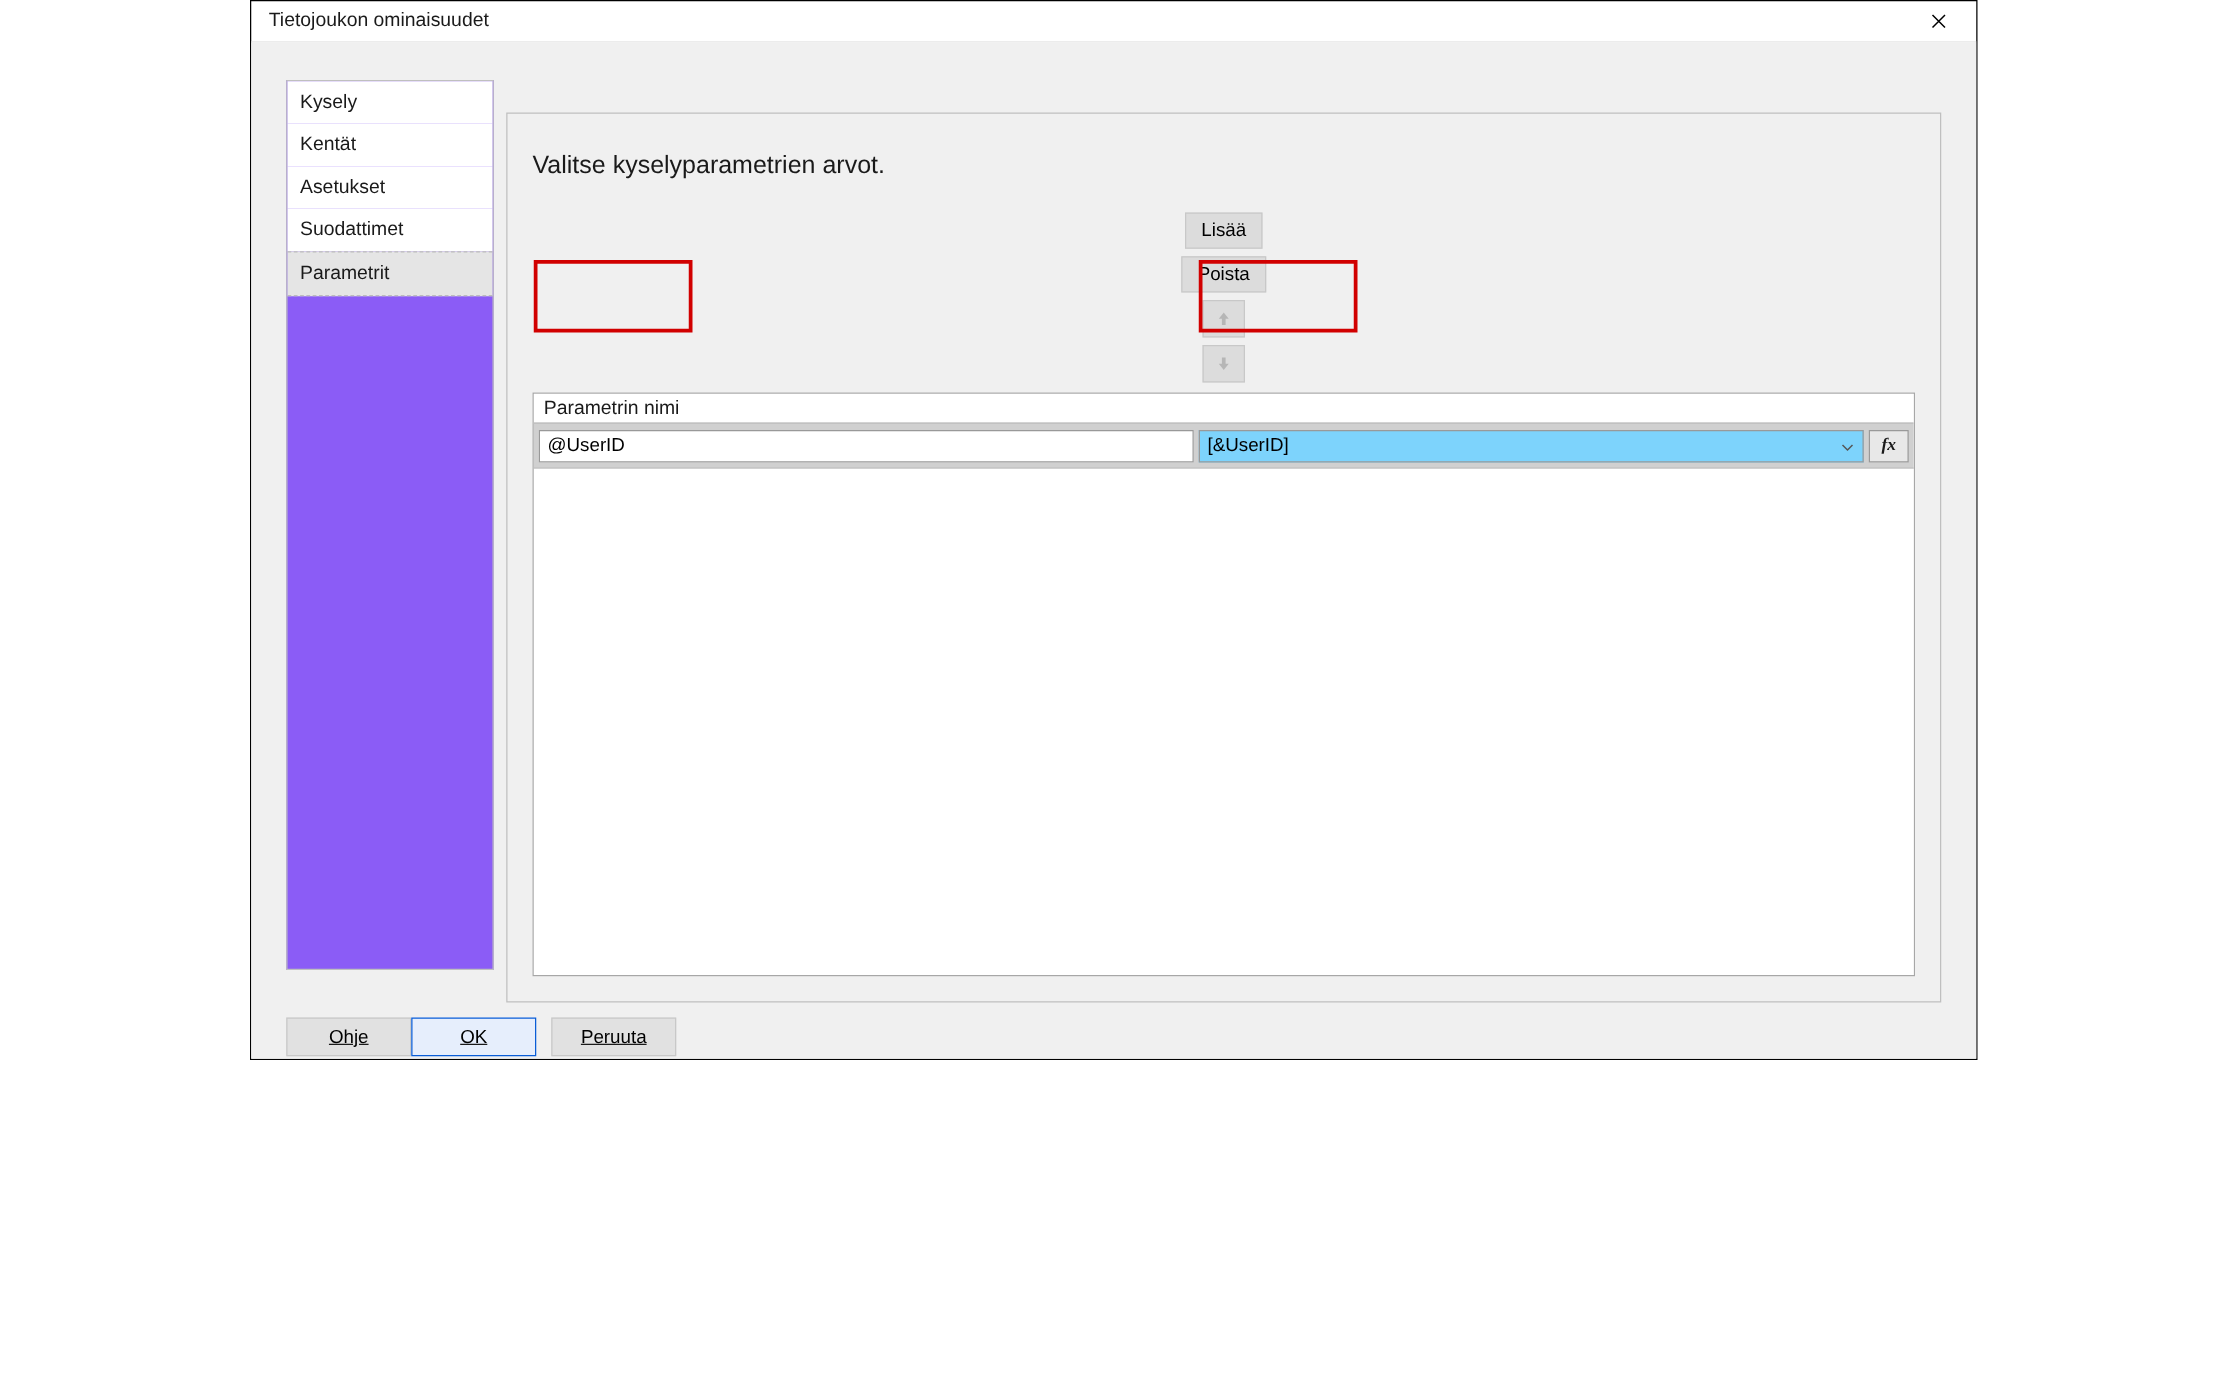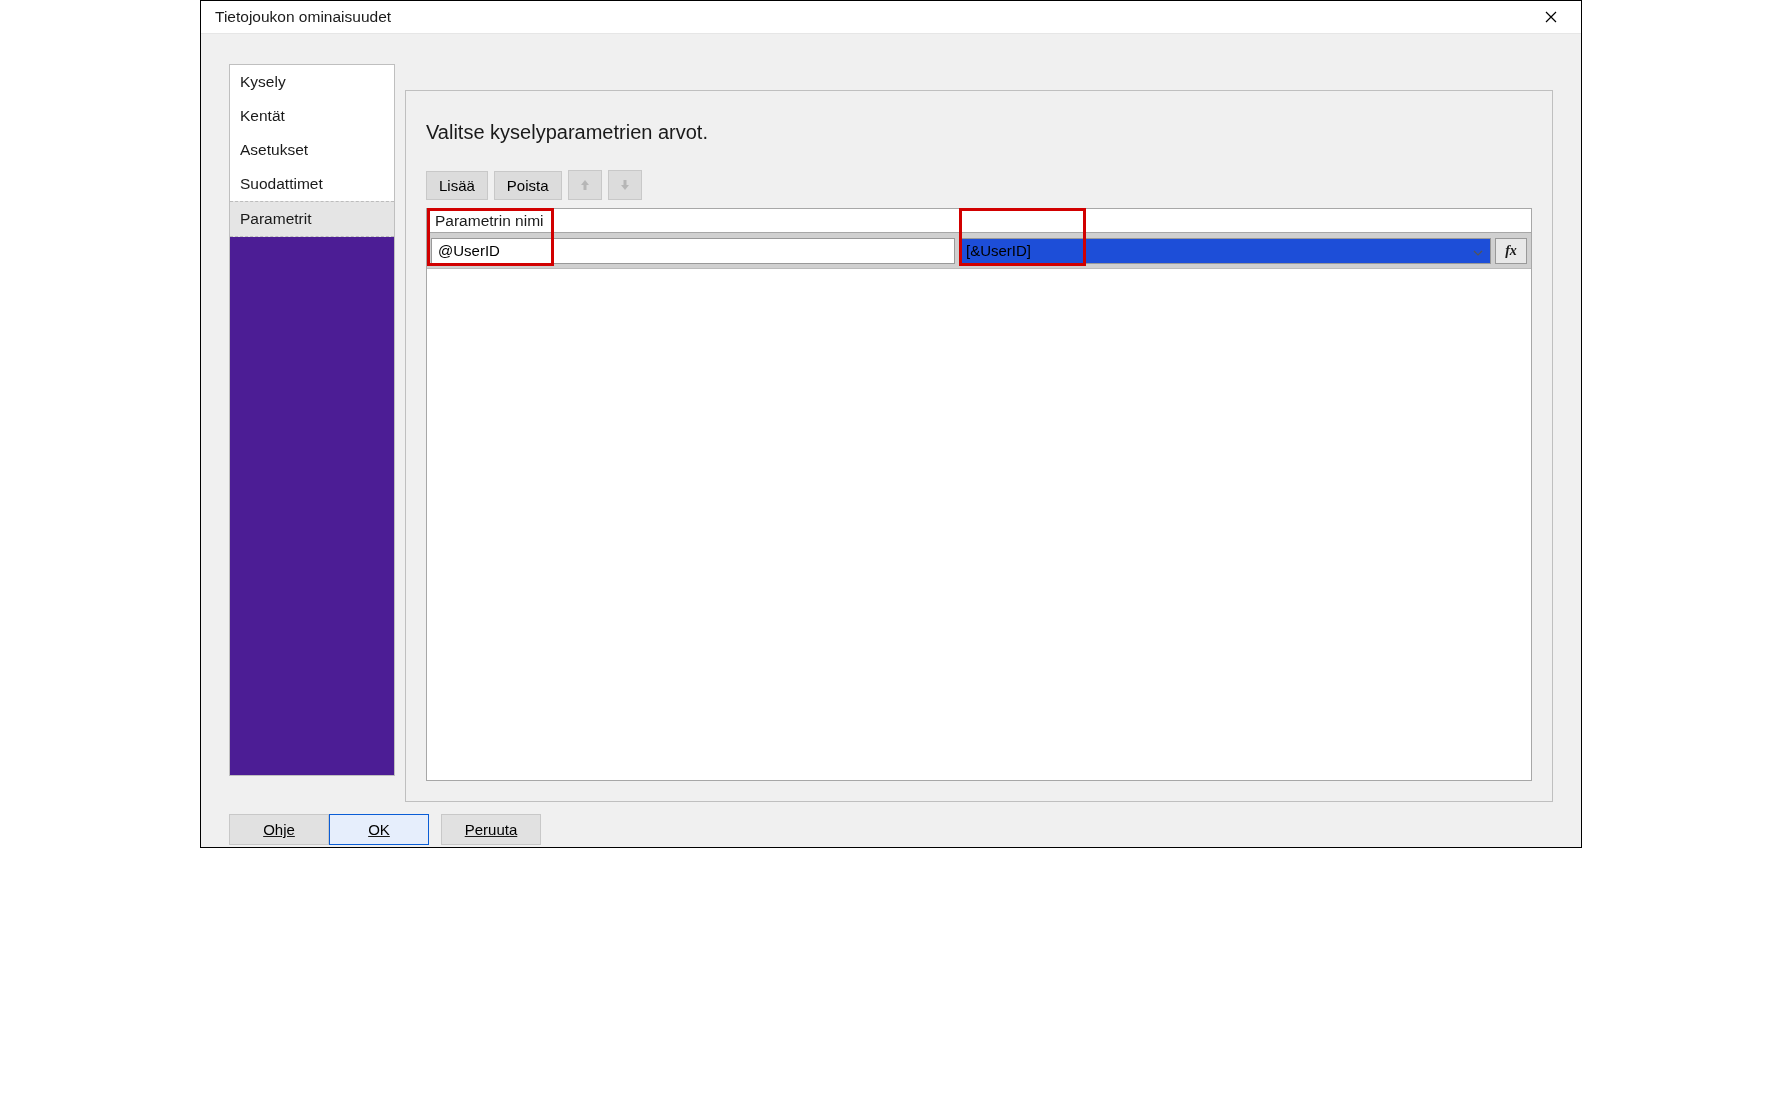--- a/index.html
+++ b/index.html
@@ -38,21 +38,21 @@
     .close-btn svg { width: 12px; height: 12px; }
     .body {
       flex: 1;
       display: flex;
       padding: 30px 28px 10px 28px;
       gap: 10px;
       background: #f0f0f0;
     }
     .sidebar {
       width: 166px;
-      background: #4c1d95;
+      background: #8b5cf6;
       border: 1px solid #bfbfbf;
       display: flex;
       flex-direction: column;
       align-self: flex-start;
       height: 712px;
     }
     .sidebar-item {
       padding: 8px 10px 8px 10px;
       font-size: 15.5px;
       cursor: pointer;
@@ -75,20 +75,21 @@
     .content-heading {
       font-size: 20px;
       padding: 30px 20px 26px 20px;
       font-weight: 400;
     }
     .toolbar {
       display: flex;
       gap: 6px;
       padding: 0 20px 8px 20px;
       align-items: center;
+      flex-direction: column;
     }
     .btn {
       background: #dcdcdc;
       border: 1px solid #c8c8c8;
       padding: 5px 12px;
       font-size: 15px;
       cursor: pointer;
       font-family: inherit;
     }
     .btn-icon {
@@ -140,21 +141,21 @@
       height: 26px;
       background: #fff;
       border: 1px solid #999;
       padding: 0 6px;
       font-size: 15px;
       font-family: inherit;
     }
     .cell-value-select {
       flex: 1;
       height: 26px;
-      background: #1d4ed8;
+      background: #7dd3fc;
       border: 1px solid #999;
       padding: 0 26px 0 6px;
       font-size: 15px;
       font-family: inherit;
       appearance: none;
       position: relative;
     }
     .select-wrap { position: relative; flex: 1; display: flex; }
     .select-chevron {
       position: absolute;

